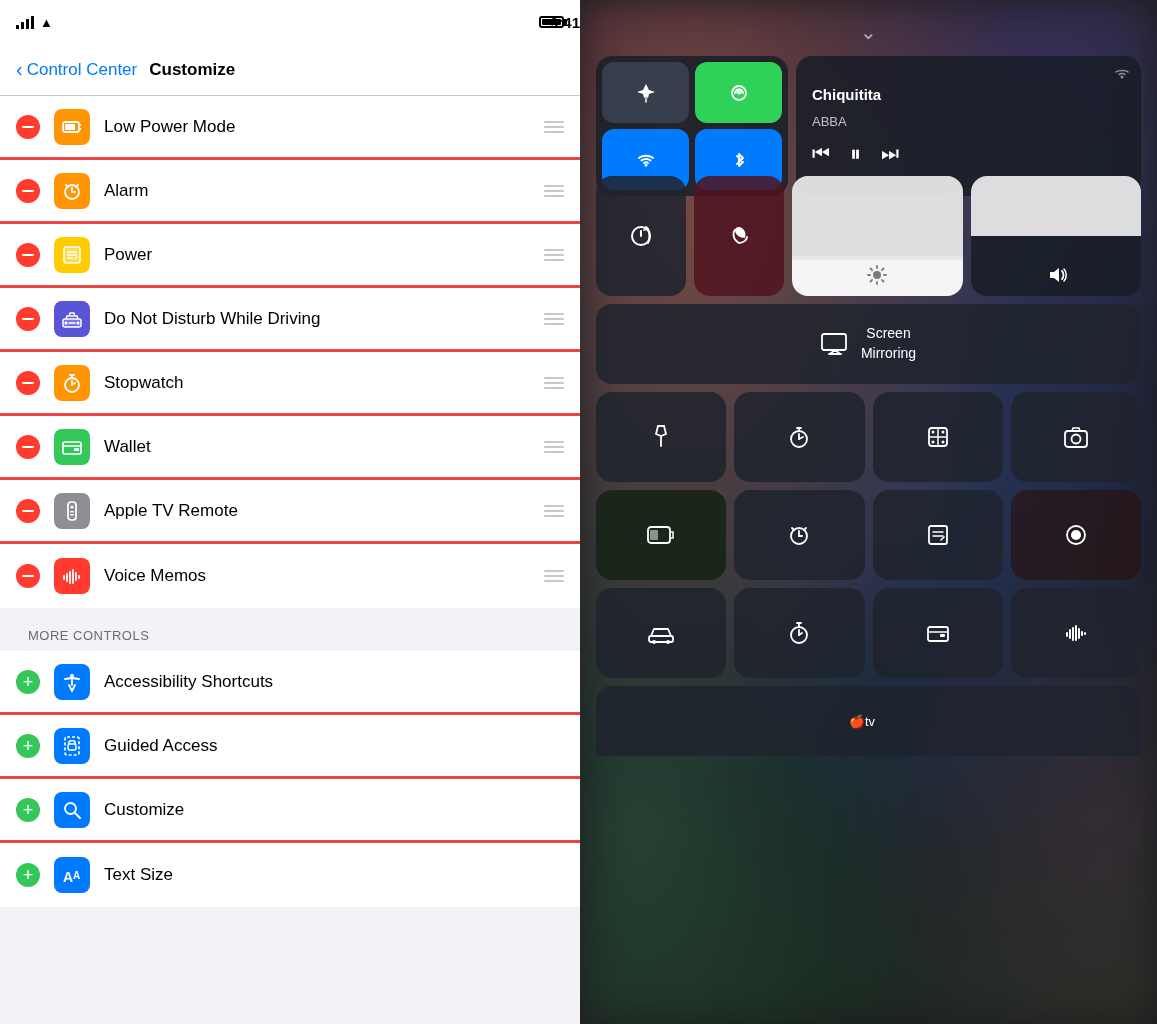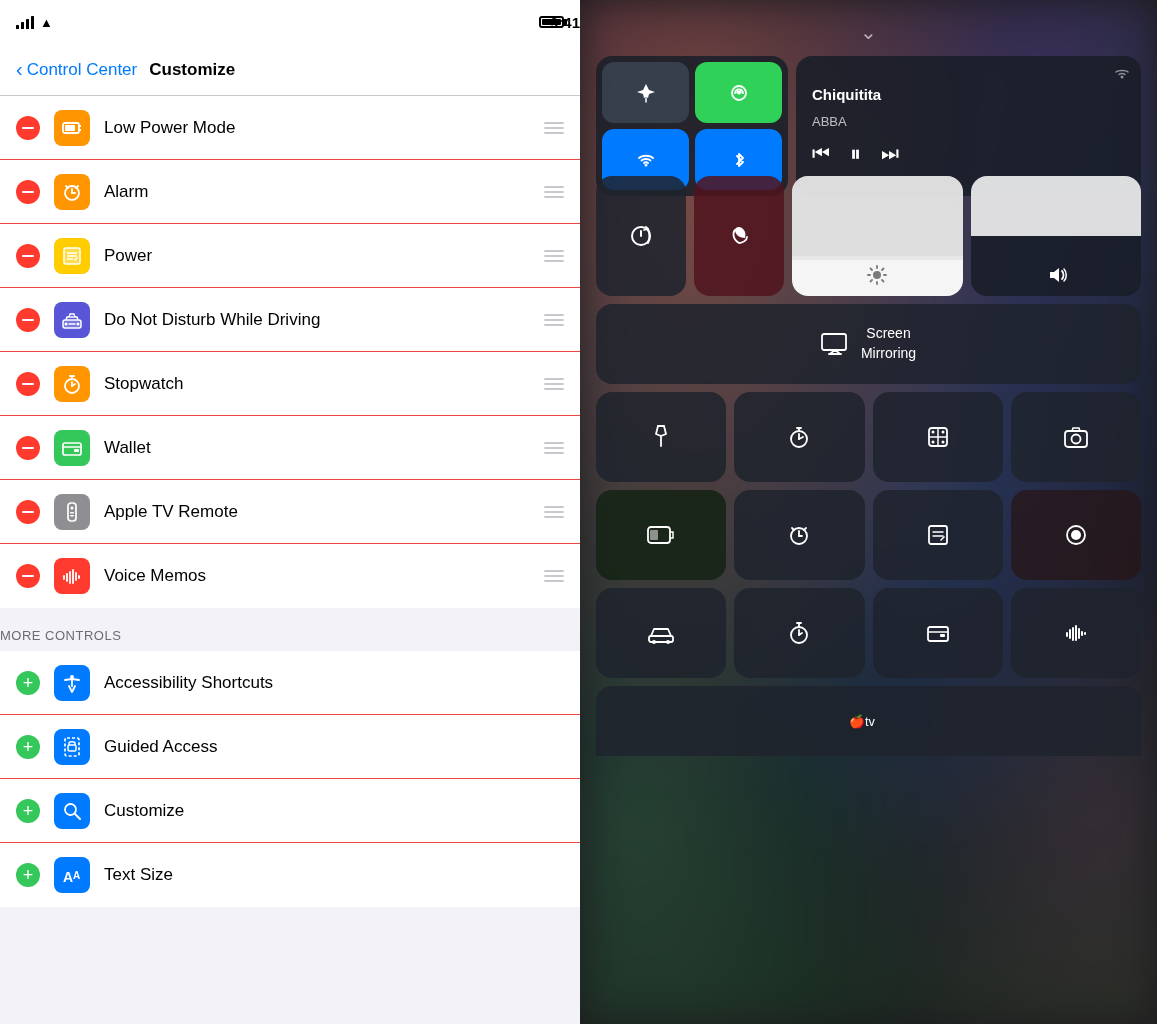--- a/index.html
+++ b/index.html
@@ -75,21 +75,21 @@
       background: #fff;
       margin: 0;
     }
 
     .list-item {
       display: flex;
       align-items: center;
       padding: 0 16px;
       height: 64px;
       background: #fff;
-      border-bottom: 1px solid #ef4444;
+      border-bottom: 3px solid #ef4444;
       cursor: pointer;
     }
     .list-item:last-child {
       border-bottom: none;
     }
 
     .remove-btn {
       width: 24px;
       height: 24px;
       border-radius: 50%;
@@ -154,21 +154,21 @@
     }
     .drag-handle span {
       display: block;
       width: 20px;
       height: 2px;
       background: #c7c7cc;
       border-radius: 1px;
     }
 
     .section-header {
-      padding: 20px 0 8px;
+      padding: 20px 28px 8px;
       font-size: 13px;
       font-weight: 400;
       color: #6c6c70;
       letter-spacing: 0.5px;
       text-transform: uppercase;
     }
 
     
     .right-panel {
       width: 577px;

